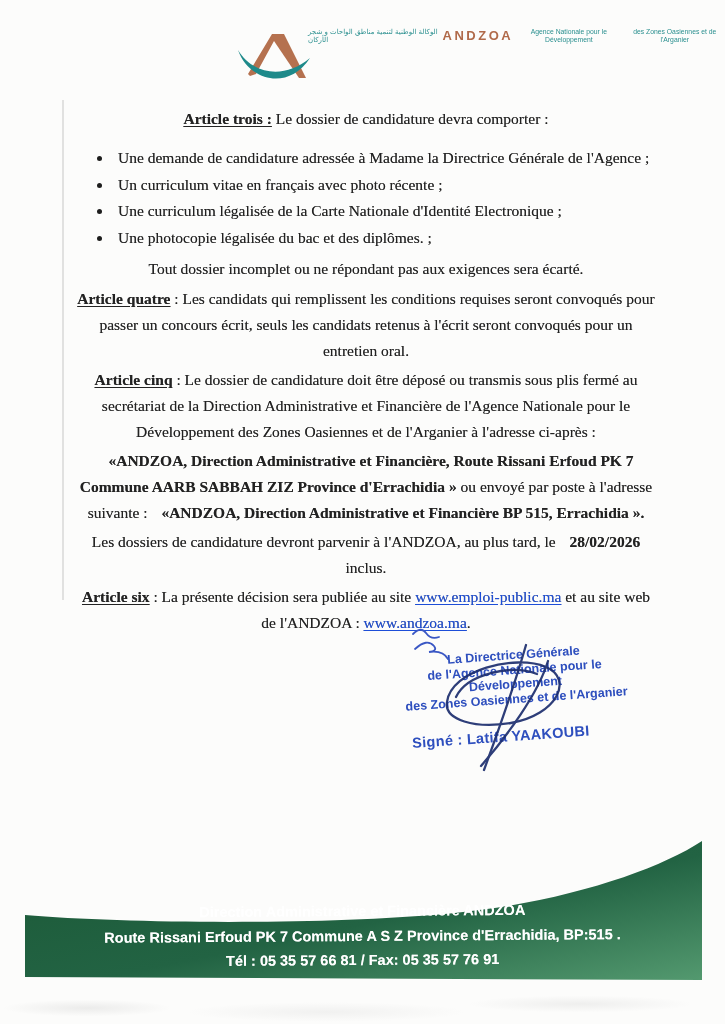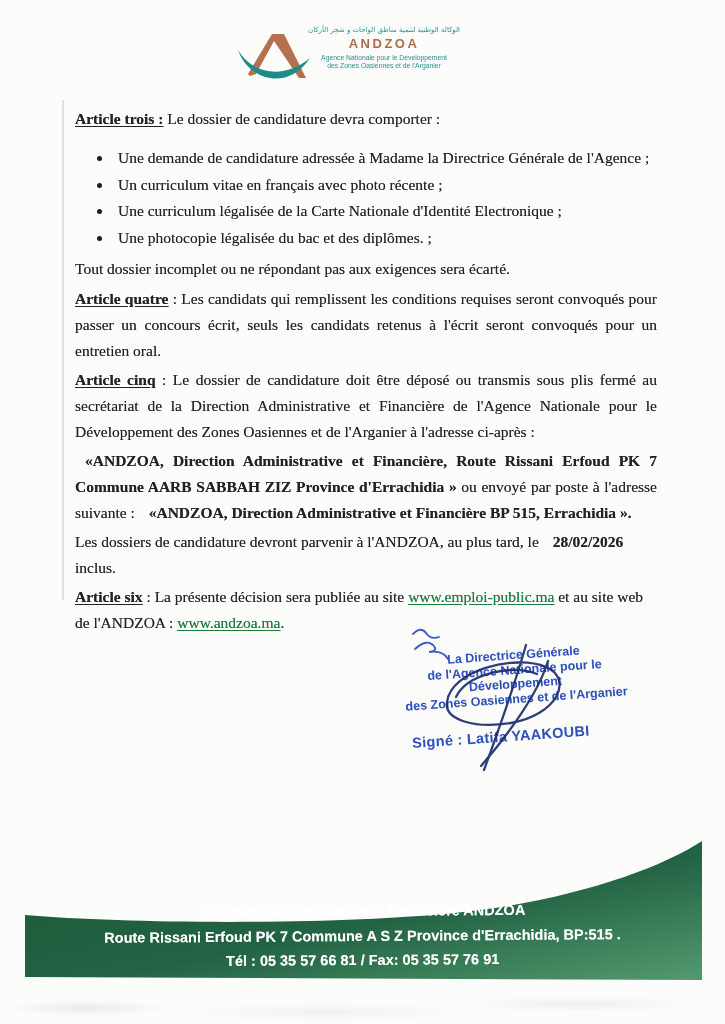--- a/index.html
+++ b/index.html
@@ -5,45 +5,45 @@
   html,body{margin:0;padding:0;}
   body{background:#e9e9e7;font-family:"Liberation Serif","DejaVu Serif",serif;}
   .page{
     position:relative;width:725px;height:1024px;margin:0 auto;
     background:#fcfcfb;overflow:hidden;
     color:#222;
   }
   
   .logo{position:absolute;top:26px;left:236px;display:flex;align-items:flex-start;}
   .logo-mark{width:78px;height:56px;flex:0 0 auto;margin-top:2px;}
-  .logo-text{margin-left:-6px;display:flex;flex-direction:column;align-items:center;}
+  .logo-text{margin-left:-6px;display:flex;flex-direction:row;align-items:center;}
   .logo-arabic{font-family:"DejaVu Sans",sans-serif;font-size:7px;color:#2a8f8f;line-height:8px;letter-spacing:.3px;}
   .logo-name{font-family:"Liberation Sans",sans-serif;font-size:13px;font-weight:bold;color:#b06a4a;letter-spacing:2.5px;line-height:20px;}
   .logo-tagline{font-family:"Liberation Sans",sans-serif;font-size:6.8px;color:#2a8f8f;line-height:8px;text-align:center;}
   
   .scan-line{position:absolute;left:62px;top:100px;width:2px;height:500px;background:rgba(175,175,175,.35);}
   .scan-noise{position:absolute;left:0;bottom:0;width:100%;height:40px;
     background:
       radial-gradient(ellipse 120px 12px at 12% 60%, rgba(160,160,160,.18), transparent 70%),
       radial-gradient(ellipse 200px 14px at 45% 70%, rgba(160,160,160,.12), transparent 70%),
       radial-gradient(ellipse 160px 12px at 80% 50%, rgba(160,160,160,.15), transparent 70%);
   }
   
   .content{position:absolute;left:75px;top:106px;width:582px;font-size:15.5px;line-height:26px;
     text-shadow:0 0 .4px rgba(20,20,20,.55);}
-  .content p{margin:0 0 3px;}
+  .content p{margin:0 0 3px;text-align:center;}
   p.p-art3{margin-bottom:13px;}
   .just{text-align:justify;}
   .hd{font-weight:bold;text-decoration:underline;text-underline-offset:2px;}
   .b{font-weight:bold;margin-left:10px;}
   ul.bullets{list-style:none;margin:0 0 5px;padding:0;}
   ul.bullets li{position:relative;padding-left:43px;line-height:26.5px;}
   ul.bullets li .dot{position:absolute;left:22px;top:11px;width:5px;height:5px;border-radius:50%;background:#1d1d1d;}
   p.p-note{margin-bottom:4px;}
-  .lnk{color:#15803d;text-decoration:underline;text-underline-offset:2px;cursor:pointer;}
+  .lnk{color:#1d4ed8;text-decoration:underline;text-underline-offset:2px;cursor:pointer;}
   
   .sig-block{position:absolute;left:396px;top:648px;width:238px;text-align:center;
     font-family:"Liberation Sans",sans-serif;font-size:12.5px;line-height:14.5px;
     color:#2e4fbe;transform:rotate(-4deg);font-weight:600;}
   .sig-signed{position:absolute;left:412px;top:728px;width:200px;
     font-family:"Liberation Sans",sans-serif;font-size:14.5px;color:#2e4fbe;
     transform:rotate(-4deg);font-weight:600;letter-spacing:.3px;}
   .sig-ink{position:absolute;left:395px;top:618px;width:210px;height:170px;pointer-events:none;}
   
   .footer-swoosh{position:absolute;left:0;top:820px;width:725px;height:204px;}

